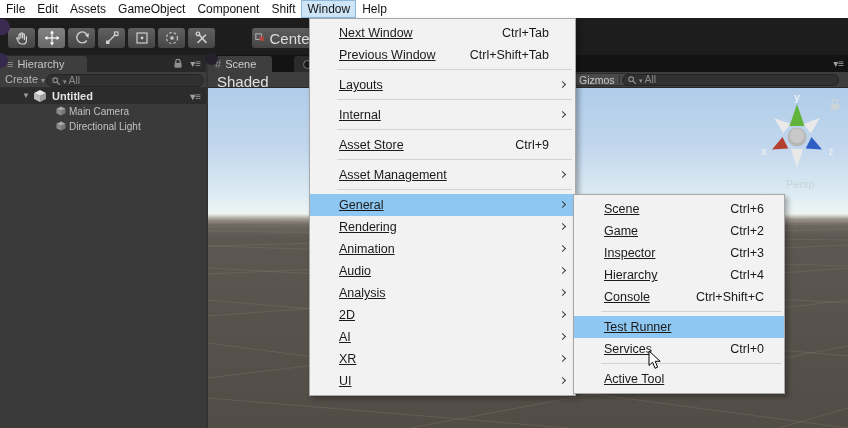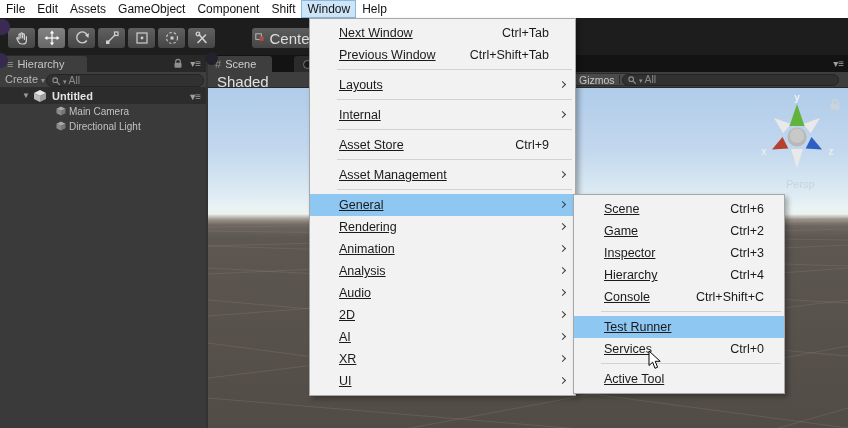--- a/index.html
+++ b/index.html
@@ -338,25 +338,25 @@
   </div>
   <div class="menu-item">
     <span class="ml">Rendering</span>
     <span class="chev"></span>
   </div>
   <div class="menu-item">
     <span class="ml">Animation</span>
     <span class="chev"></span>
   </div>
   <div class="menu-item">
+    <span class="ml">Audio</span>
+    <span class="chev"></span>
+  </div>
+  <div class="menu-item">
     <span class="ml">Analysis</span>
-    <span class="chev"></span>
-  </div>
-  <div class="menu-item">
-    <span class="ml">Audio</span>
     <span class="chev"></span>
   </div>
   <div class="menu-item">
     <span class="ml">2D</span>
     <span class="chev"></span>
   </div>
   <div class="menu-item">
     <span class="ml">AI</span>
     <span class="chev"></span>
   </div>

